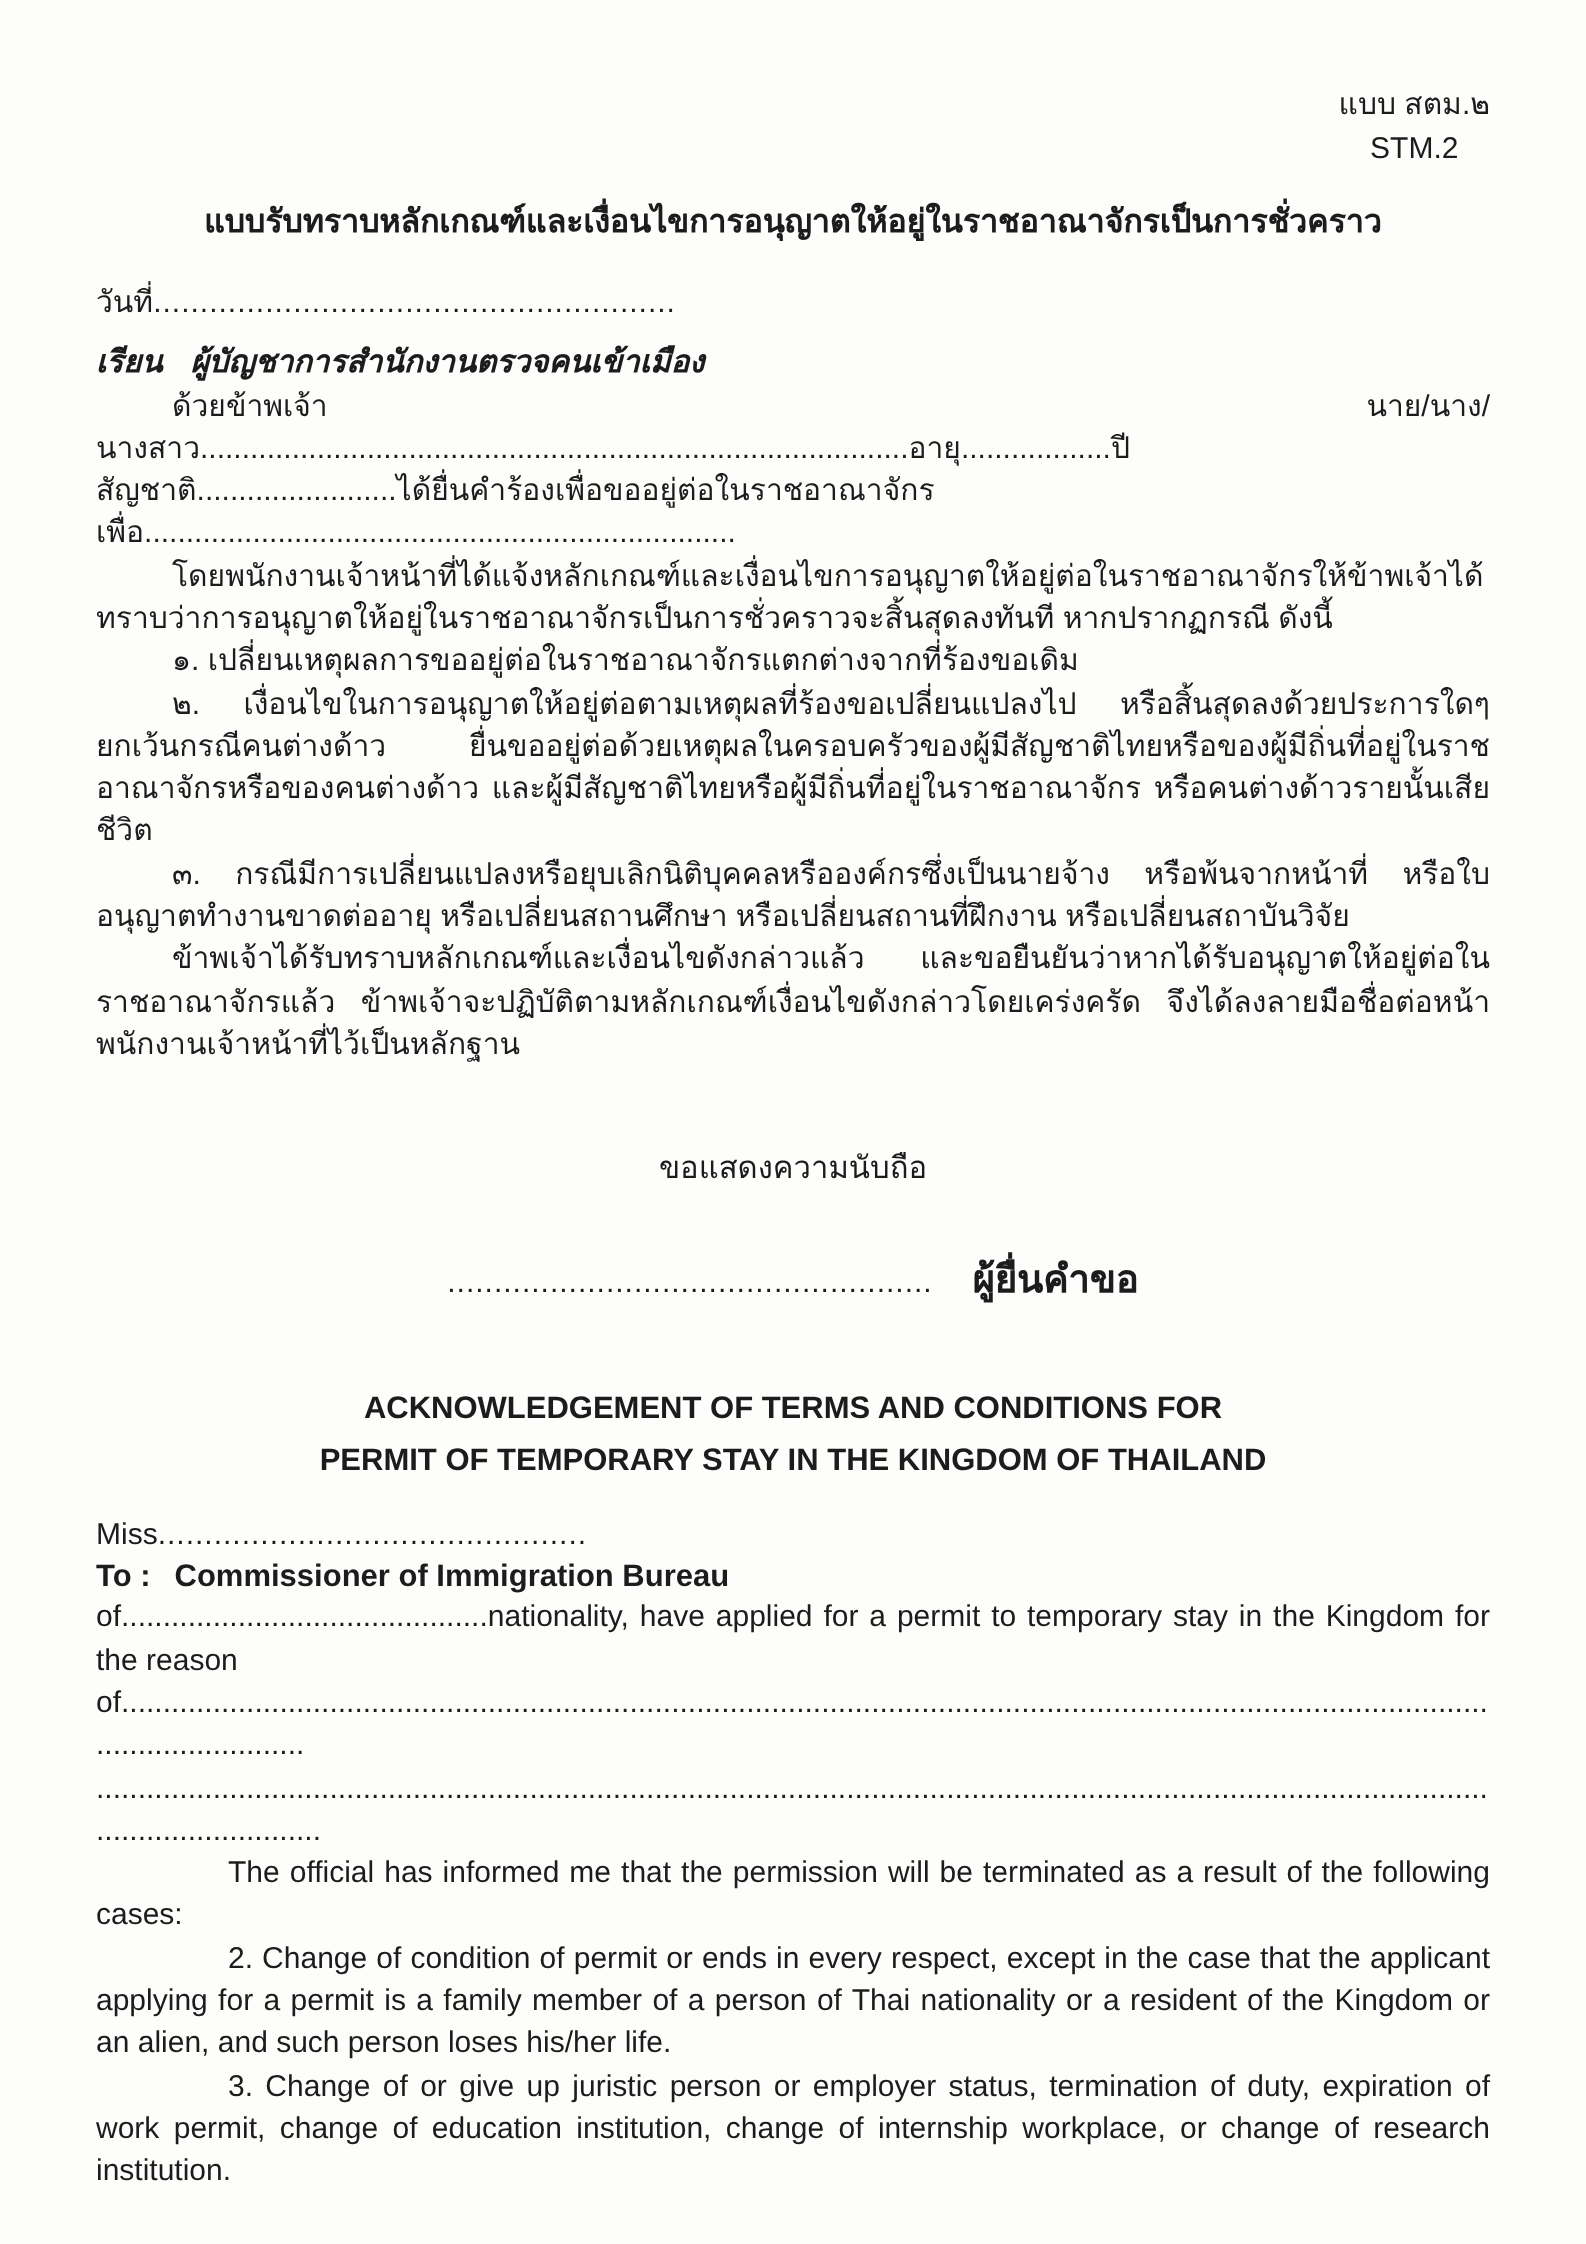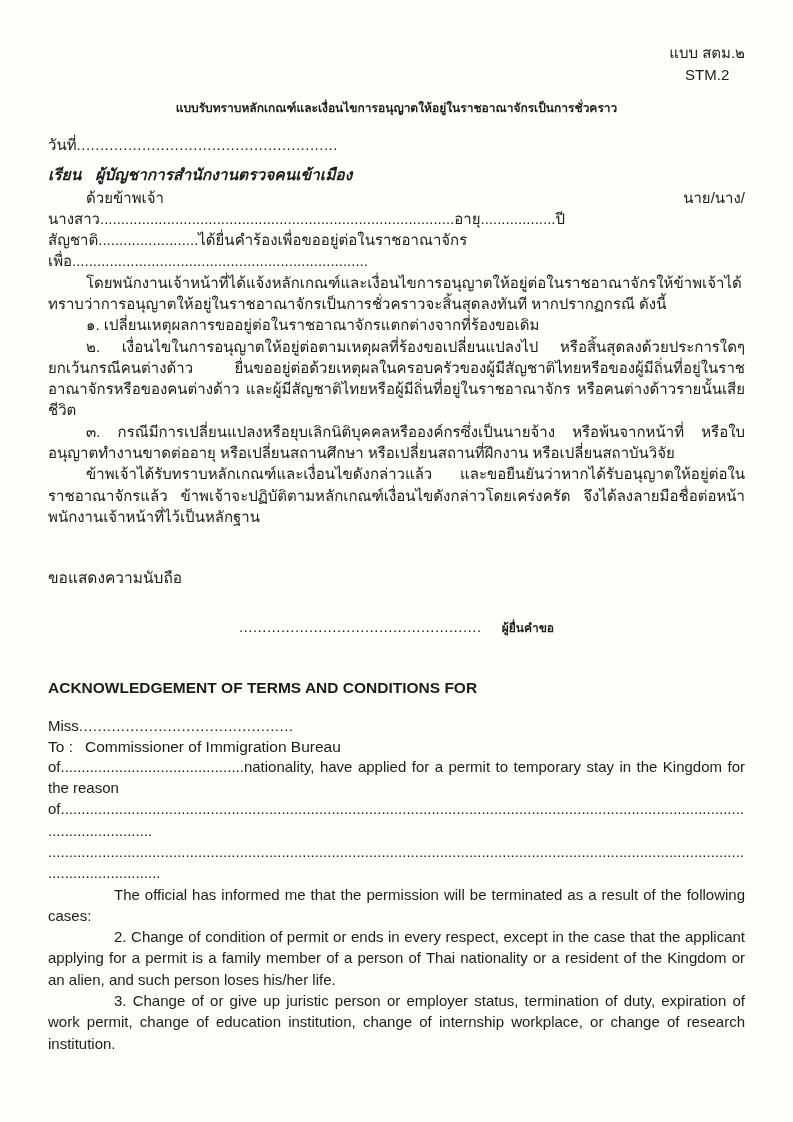--- a/index.html
+++ b/index.html
@@ -17,21 +17,21 @@
   .form-code {
     width: max-content;
     margin-left: auto;
     text-align: center;
     font-size: 15px;
     line-height: 1.45;
   }
   .doc-title {
     margin-top: 12px;
     text-align: center;
-    font-size: 12px;
+    font-size: 16px;
     font-weight: bold;
   }
   .date-right {
     margin-top: 16px;
     font-size: 15px;
   }
   .salutation {
     margin-top: 5px;
     font-size: 15.5px;
     font-weight: bold;
@@ -43,41 +43,41 @@
     font-size: 15px;
     line-height: 1.42;
     text-align: justify;
     overflow-wrap: break-word;
   }
   .indent-thai { text-indent: 38px; }
   .indent-en { text-indent: 66px; }
 
   .closing-thai {
     margin-top: 38px;
-    text-align: left;
+    text-align: center;
     font-size: 15.5px;
   }
   .sig-row-thai {
     margin-top: 28px;
     text-align: center;
     font-size: 15px;
   }
-  .sig-row-thai .sig-label { font-weight: bold; margin-left: 20px; font-size: 12px; }
+  .sig-row-thai .sig-label { font-weight: bold; margin-left: 20px; font-size: 19px; }
 
   .en-title {
     margin-top: 38px;
-    text-align: left;
+    text-align: center;
     font-size: 15.5px;
     font-weight: bold;
     line-height: 1.65;
   }
   .to-line {
     margin-top: 4px;
     font-size: 15.5px;
-    font-weight: normal;
+    font-weight: bold;
   }
   .to-line .gap { display: inline-block; width: 12px; }
 
   .dots { letter-spacing: 0.5px; }
 </style>
 </head>
 <body>
 
 <div class="page">
 
@@ -105,20 +105,21 @@
   <p class="body-text indent-thai">ข้าพเจ้าได้รับทราบหลักเกณฑ์และเงื่อนไขดังกล่าวแล้ว และขอยืนยันว่าหากได้รับอนุญาตให้อยู่ต่อในราชอาณาจักรแล้ว ข้าพเจ้าจะปฏิบัติตามหลักเกณฑ์เงื่อนไขดังกล่าวโดยเคร่งครัด จึงได้ลงลายมือชื่อต่อหน้าพนักงานเจ้าหน้าที่ไว้เป็นหลักฐาน</p>
 
   <div class="closing-thai">ขอแสดงความนับถือ</div>
 
   <div class="sig-row-thai">
     <span class="dots">....................................................</span><span class="sig-label">ผู้ยื่นคำขอ</span>
   </div>
 
   <div class="en-title">
     <div>ACKNOWLEDGEMENT OF TERMS AND CONDITIONS FOR</div>
+    <div>PERMIT OF TEMPORARY STAY IN THE KINGDOM OF THAILAND</div>
   </div>
 
   <div class="date-right">
     <span>Miss</span><span class="dots">..............................................</span>
   </div>
 
   <div class="to-line">
     <span>To :</span><span class="gap"></span><span>Commissioner of Immigration Bureau</span>
   </div>
 

